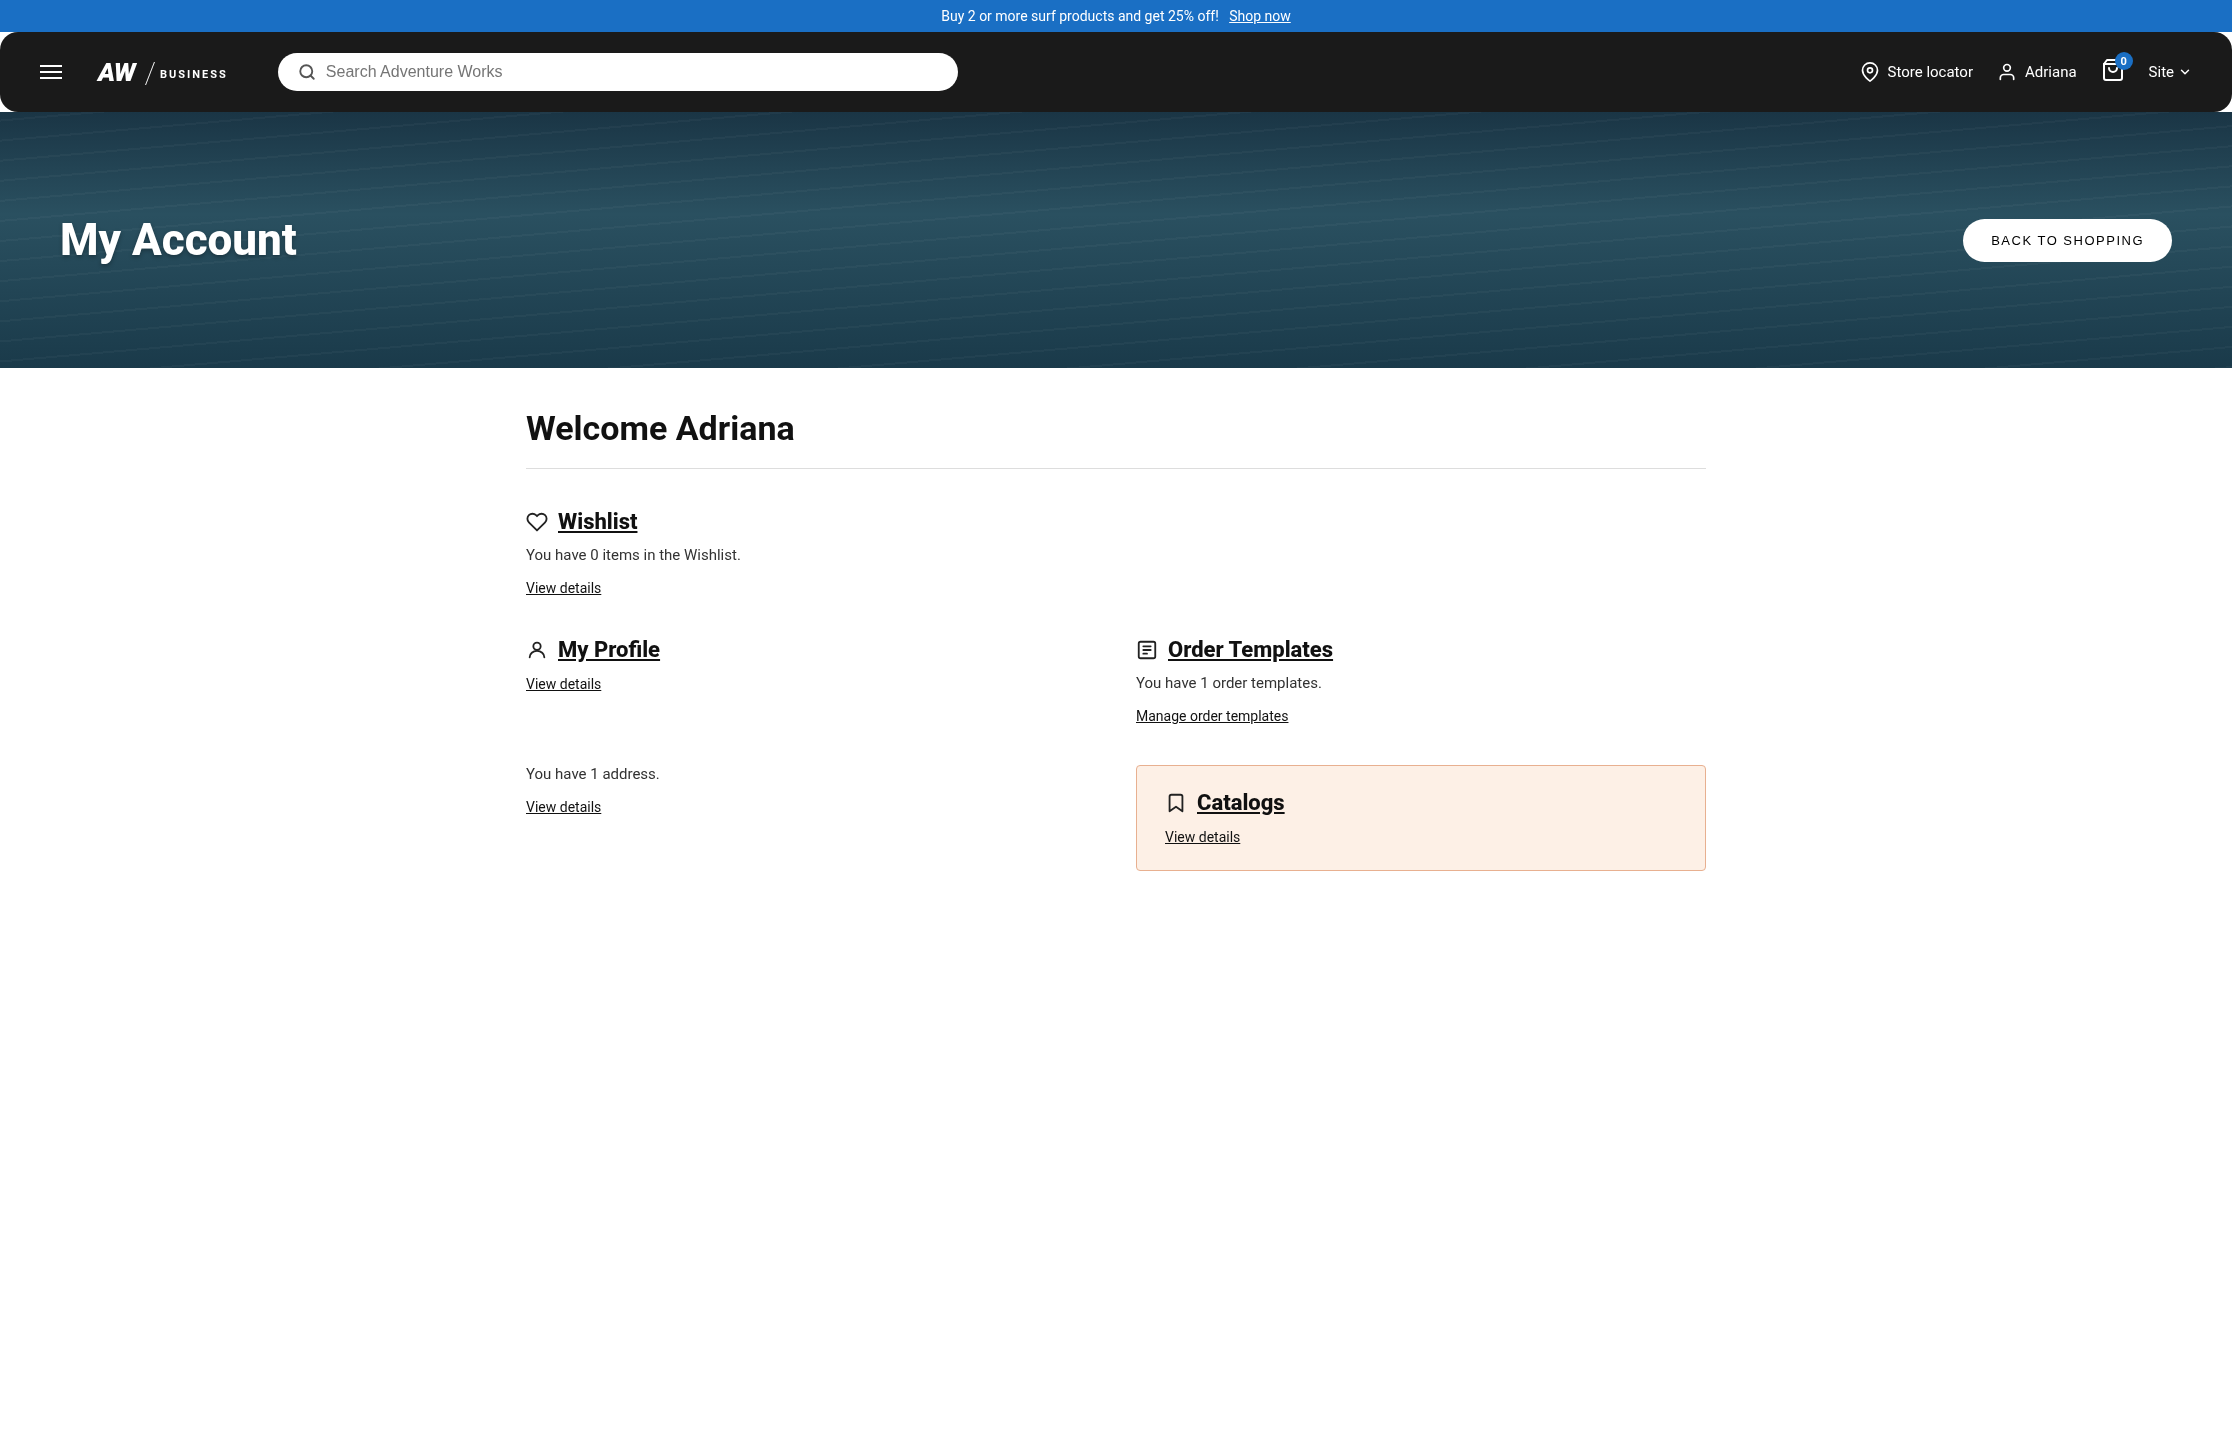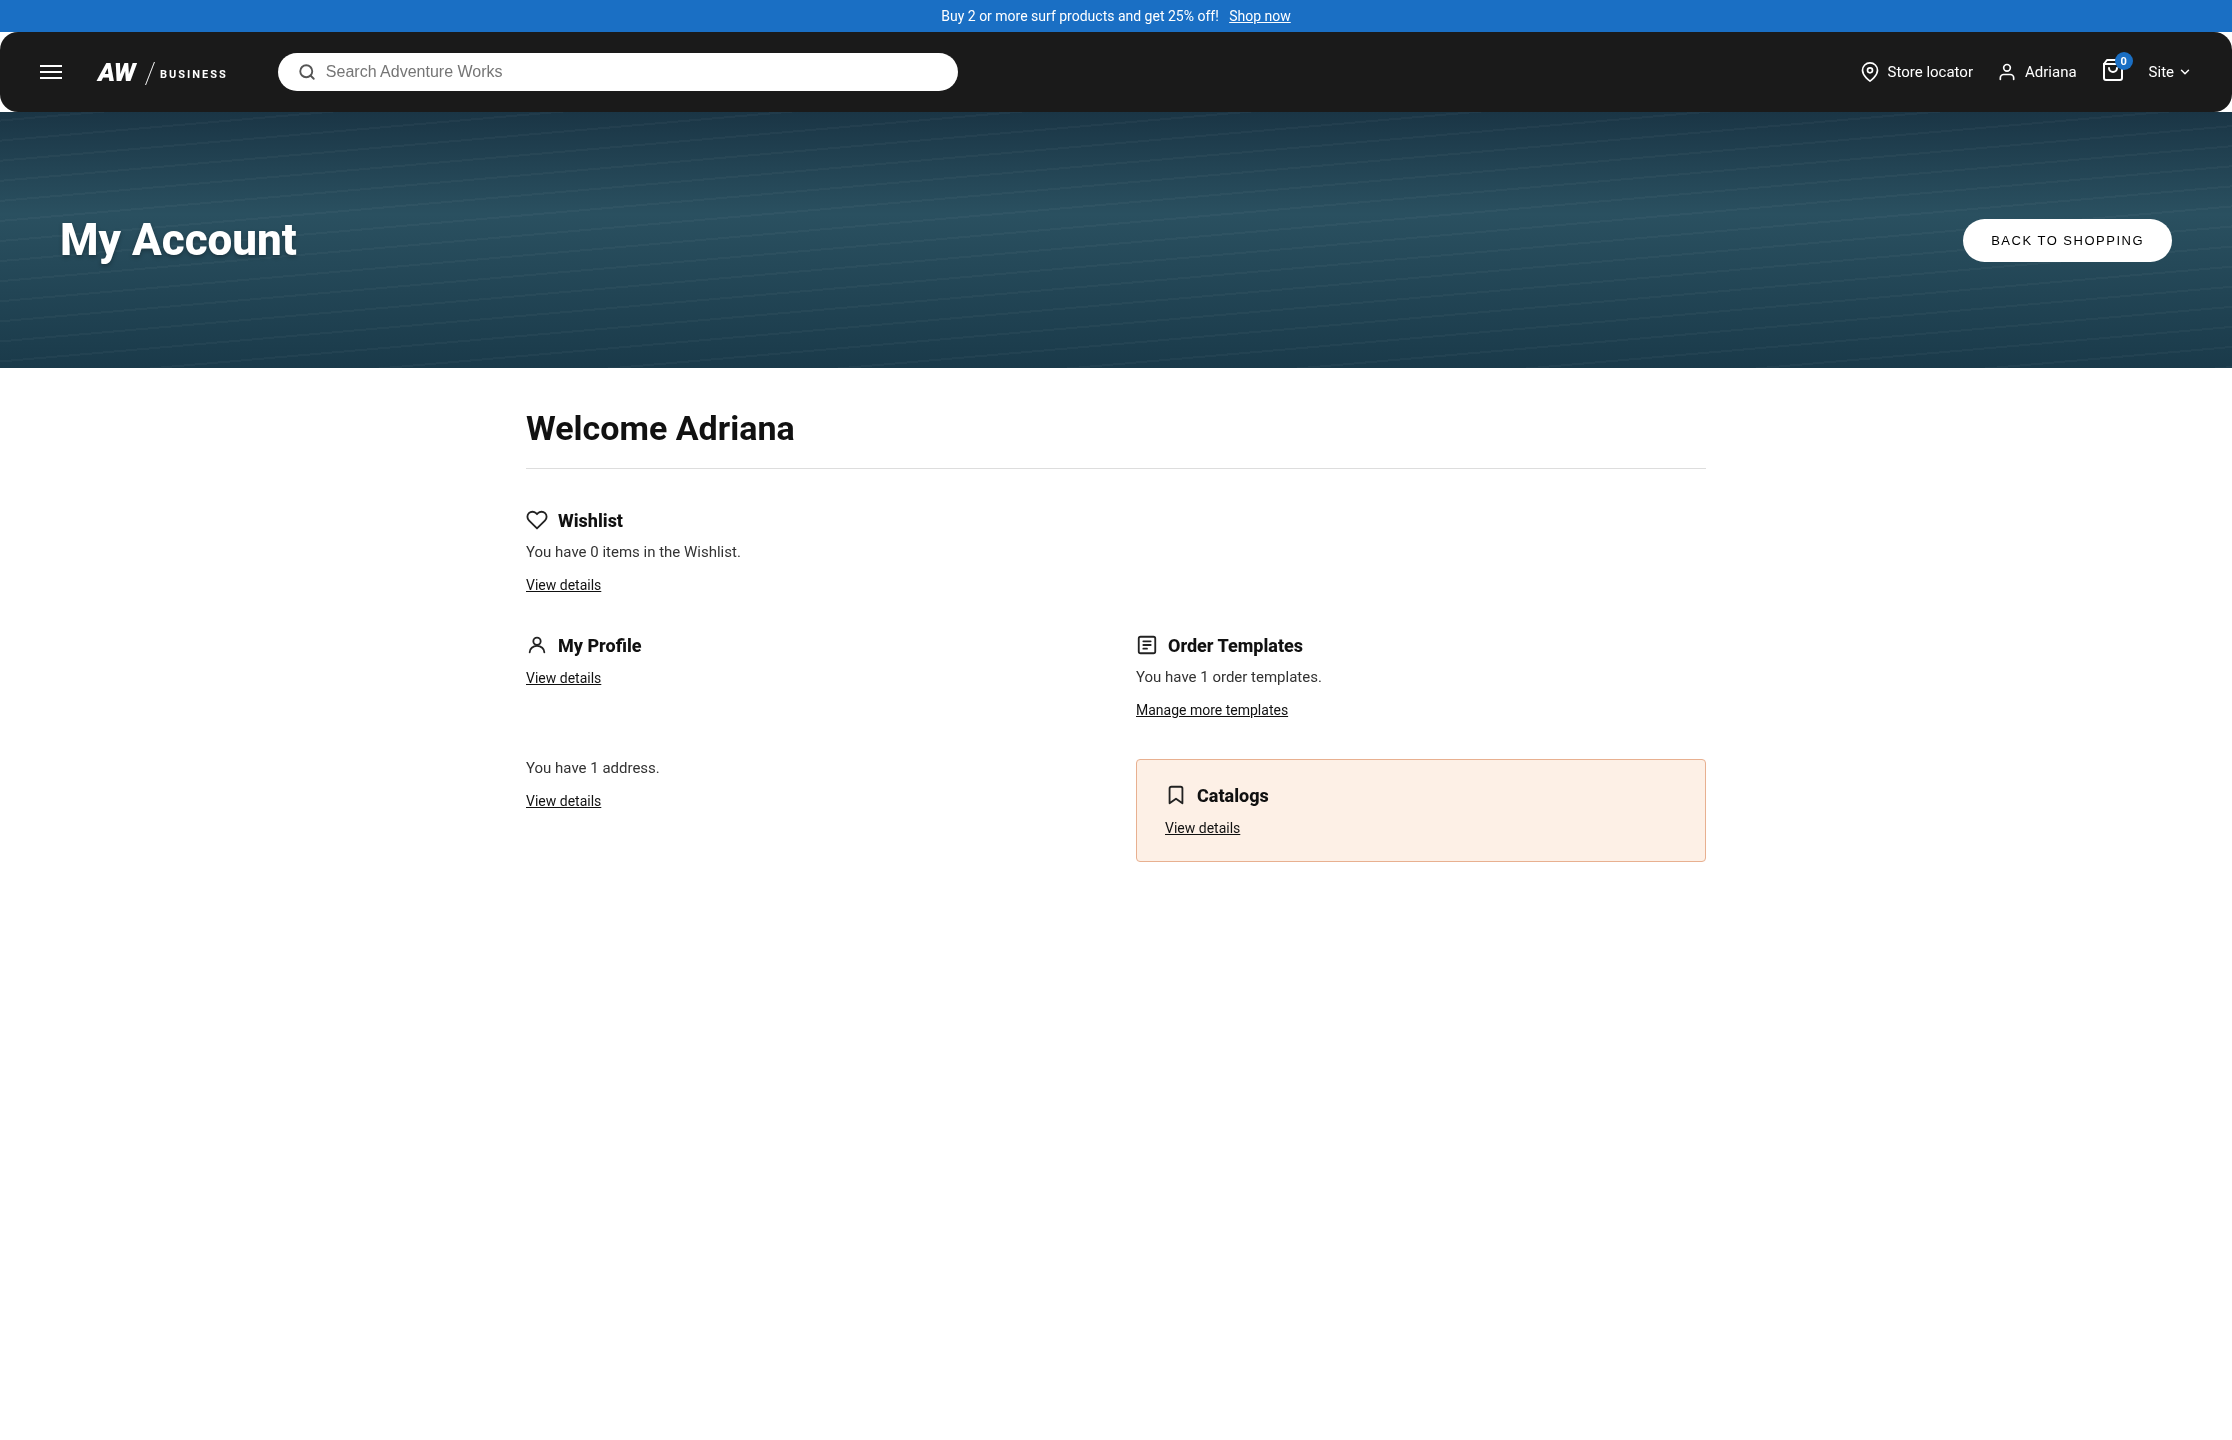--- a/index.html
+++ b/index.html
@@ -234,23 +234,24 @@
     }
 
     .section-header {
       display: flex;
       align-items: center;
       gap: 10px;
       margin-bottom: 12px;
     }
 
     .section-title {
-      font-size: 18px;
+      font-size: 22px;
       font-weight: 800;
       color: #111;
+      text-decoration: underline;
     }
 
     .section-description {
       font-size: 15px;
       color: #333;
       margin-bottom: 14px;
     }
 
     .section-link {
       font-size: 14px;
@@ -374,21 +375,21 @@
         <div class="section-header">
           <svg class="section-icon" width="22" height="22" viewBox="0 0 24 24" fill="none" stroke="#222" stroke-width="2" stroke-linecap="round" stroke-linejoin="round">
             <rect x="3" y="3" width="18" height="18" rx="2"></rect>
               <line x1="8" y1="8" x2="16" y2="8"></line>
               <line x1="8" y1="12" x2="16" y2="12"></line>
               <line x1="8" y1="16" x2="12" y2="16"></line>
           </svg>
           <span class="section-title">Order Templates</span>
         </div>
         <p class="section-description">You have 1 order templates.</p>
-        <a class="section-link">Manage more templates</a>
+        <a class="section-link">Manage order templates</a>
       </div>
     </div>
 
     <div class="section-row">
       <div class="section-card">
         <p class="section-description">You have 1 address.</p>
         <a class="section-link">View details</a>
       </div>
 
       <div class="section-card section-card-highlighted">

